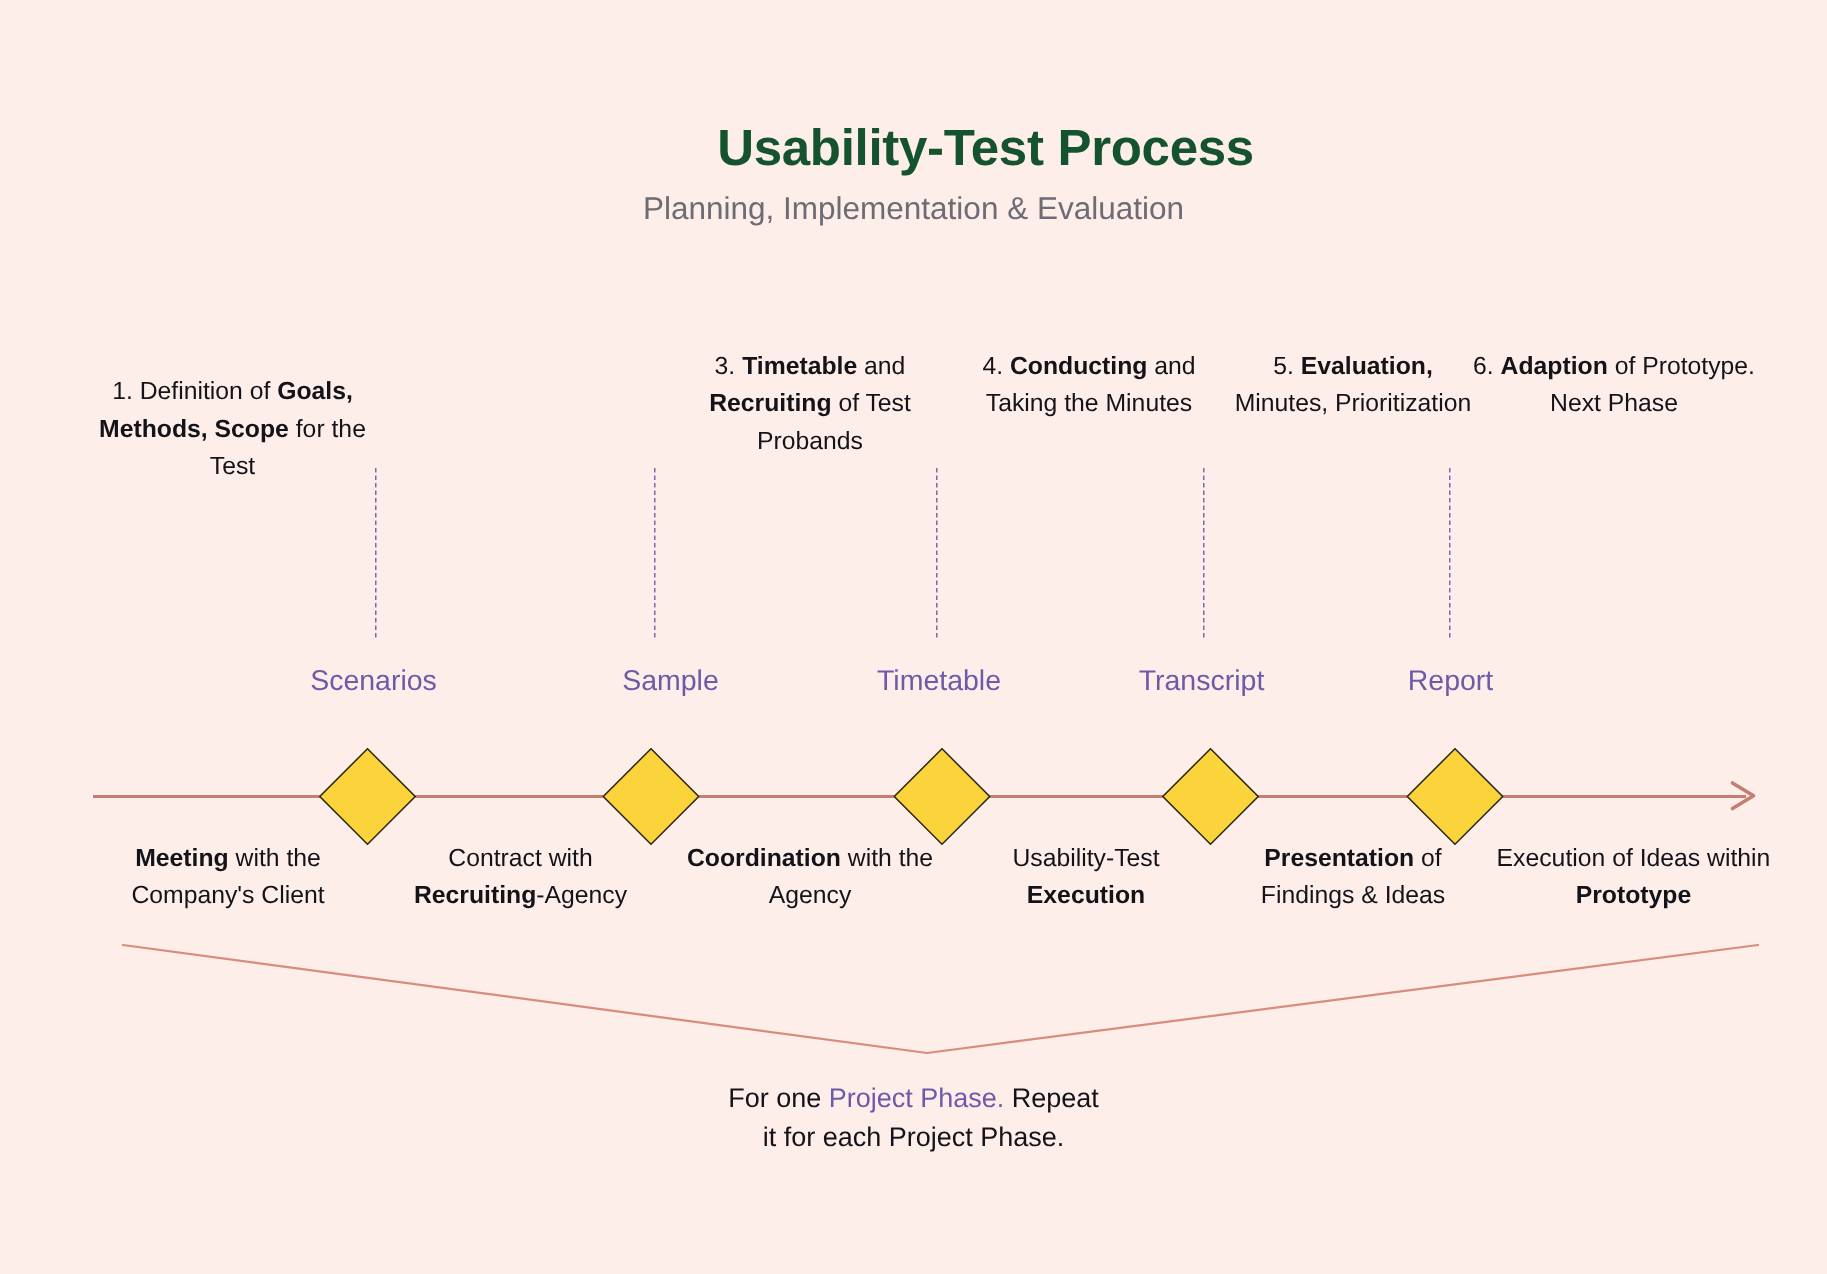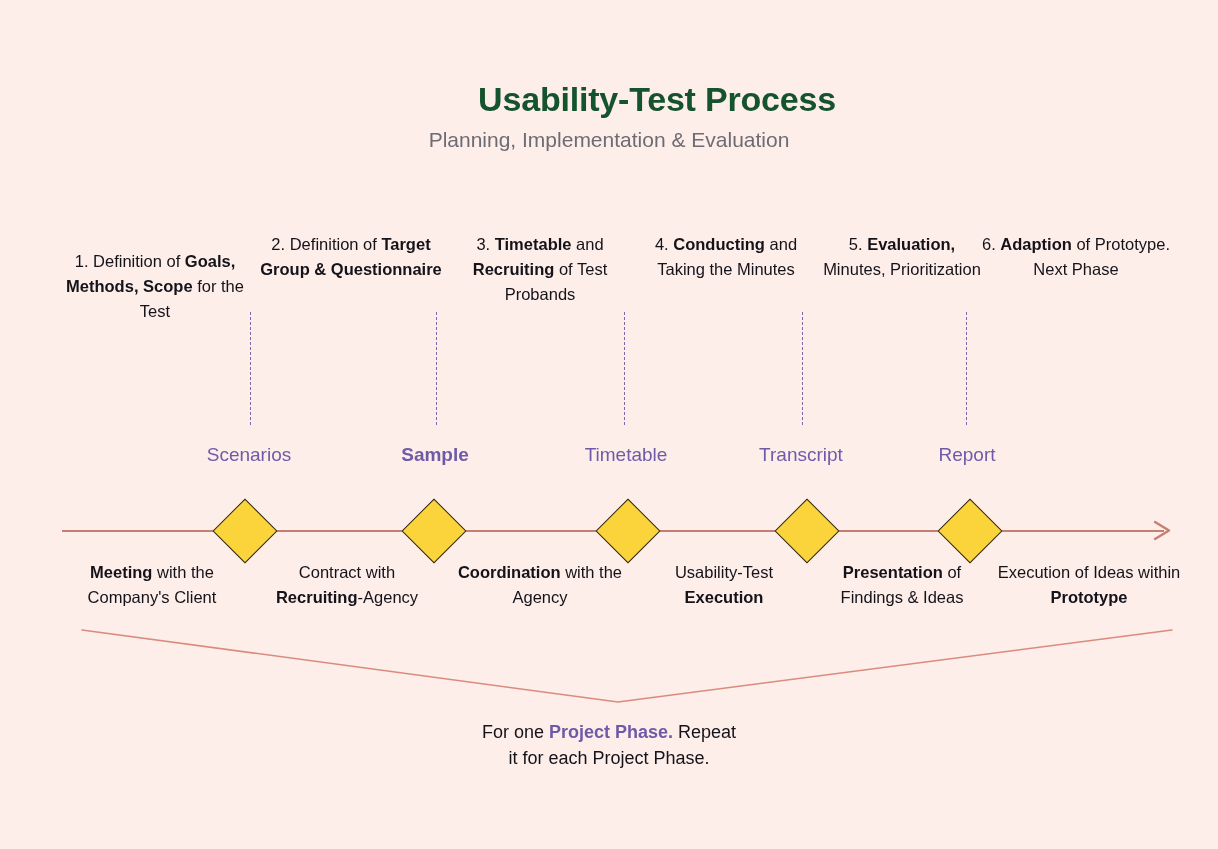--- a/index.html
+++ b/index.html
@@ -138,48 +138,47 @@
     left: 0;
     top: 720px;
     width: 1218px;
     text-align: center;
     font-size: 18px;
     line-height: 25.5px;
     color: #15131a;
   }
   .caption .accent {
     color: #6f5aa8;
-    font-weight: bold;
+    font-weight: normal;
   }
 </style>
 </head>
 <body>
 
 <div id="canvas">
 
   <div class="title">Usability-Test Process</div>
   <div class="subtitle">Planning, Implementation &amp; Evaluation</div>
 
   <div class="steps">
     <div class="step" style="left:0px;   width:186px;margin-top:17px;"><span>1. Definition of </span><b>Goals, Methods, Scope </b><span>for the Test</span></div>
-    <div class="step" style="left:196px; width:186px;"><span>2. Definition of </span><b>Target Group &amp; Questionnaire</b></div>
     <div class="step" style="left:383px; width:190px;"><span>3. </span><b>Timetable </b><span>and </span><b>Recruiting </b><span>of Test Probands</span></div>
     <div class="step" style="left:576px; width:176px;"><span>4. </span><b>Conducting </b><span>and Taking the Minutes</span></div>
     <div class="step" style="left:758px; width:164px;"><span>5. </span><b>Evaluation, </b><span>Minutes, Prioritization</span></div>
     <div class="step" style="left:920px; width:188px;"><span>6. </span><b>Adaption </b><span>of Prototype. Next Phase</span></div>
   </div>
 
   <div class="divider" style="left:250px;"></div>
   <div class="divider" style="left:436px;"></div>
   <div class="divider" style="left:624px;"></div>
   <div class="divider" style="left:802px;"></div>
   <div class="divider" style="left:966px;"></div>
 
   <div class="deliverable" style="left:170px; width:158px;">Scenarios</div>
-  <div class="deliverable" style="left:356px; width:158px;font-weight:bold;">Sample</div>
+  <div class="deliverable" style="left:368px; width:158px;">Sample</div>
   <div class="deliverable" style="left:547px; width:158px;">Timetable</div>
   <div class="deliverable" style="left:722px; width:158px;">Transcript</div>
   <div class="deliverable" style="left:888px; width:158px;">Report</div>
 
   <div class="axis-line"></div>
   <div class="arrowhead">
     <svg width="22" height="23" viewBox="0 0 22 23">
       <polyline points="3,3 17,11.5 3,20" fill="none" stroke="#c57e6f" stroke-width="2.4" stroke-linecap="round" stroke-linejoin="round"></polyline>
     </svg>
   </div>

